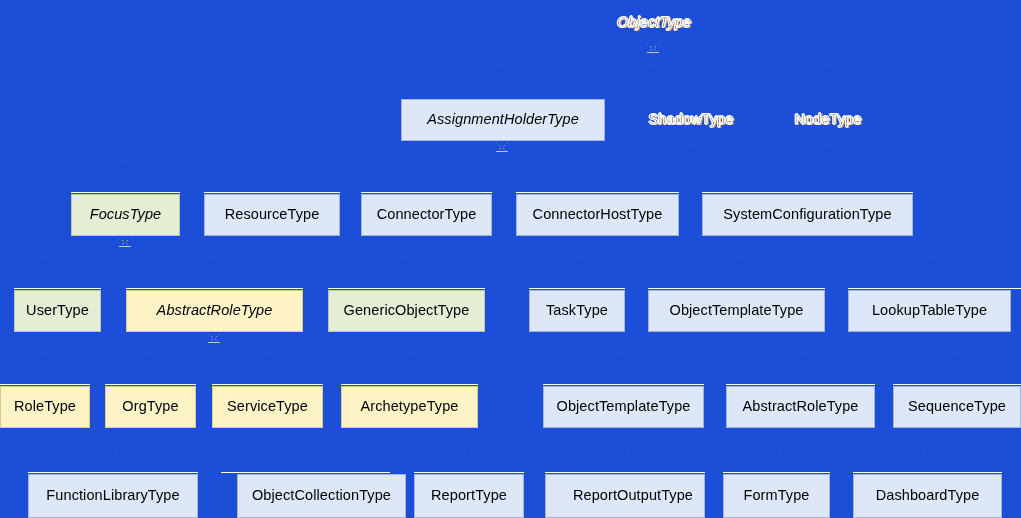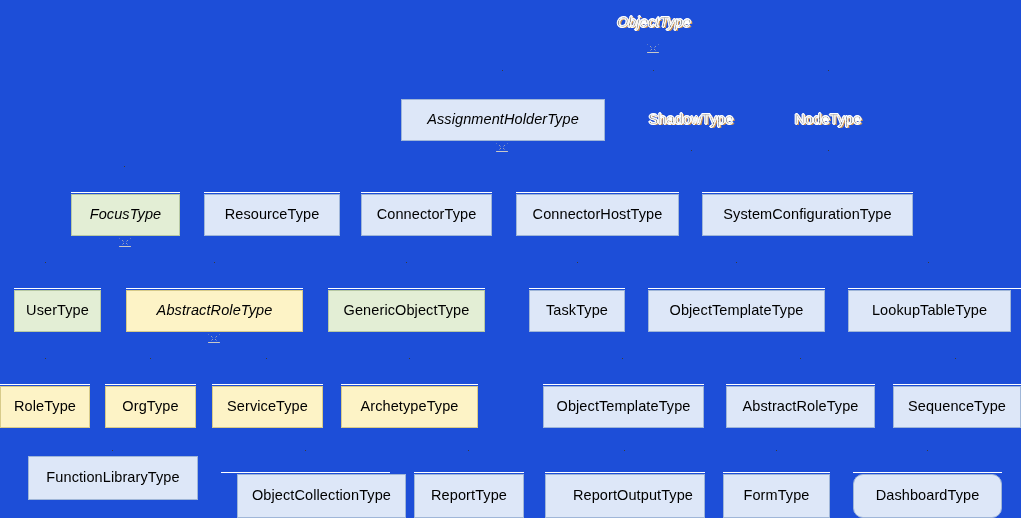--- a/index.html
+++ b/index.html
@@ -206,36 +206,36 @@
     </div>
     <div class="node blue" style="left: 543px; top: 386px; width: 161px; height: 42px;">
       <span class="label">ObjectTemplateType</span>
     </div>
     <div class="node blue" style="left: 726px; top: 386px; width: 149px; height: 42px;">
       <span class="label">AbstractRoleType</span>
     </div>
     <div class="node blue" style="left: 893px; top: 386px; width: 128px; height: 42px;">
       <span class="label">SequenceType</span>
     </div>
-    <div class="node blue" style="left: 28px; top: 456px; width: 170px; height: 44px; align-items: center;">
+    <div class="node blue" style="left: 28px; top: 474px; width: 170px; height: 44px; align-items: center;">
       <span class="label">FunctionLibraryType</span>
     </div>
     <div class="node blue" style="left: 221px; top: 474px; width: 169px; height: 44px; margin-left: 16px;">
       <span class="label">ObjectCollectionType</span>
     </div>
     <div class="node blue" style="left: 414px; top: 474px; width: 110px; height: 44px;">
       <span class="label">ReportType</span>
     </div>
     <div class="node blue" style="left: 545px; top: 474px; width: 160px; height: 44px; padding-left: 16px;">
       <span class="label">ReportOutputType</span>
     </div>
     <div class="node blue" style="left: 723px; top: 474px; width: 107px; height: 44px;">
       <span class="label">FormType</span>
     </div>
-    <div class="node blue" style="left: 853px; top: 474px; width: 149px; height: 44px; border-radius: 10px;">
+    <div class="node blue" style="left: 853px; top: 474px; width: 149px; height: 44px;">
       <span class="label">DashboardType</span>
     </div>
     <div class="tri" style="left: 647px; top: 44px;">
       <div class="base"></div>
     </div>
     <div class="tri" style="left: 496px; top: 143px;">
       <div class="base"></div>
     </div>
     <div class="tri" style="left: 119px; top: 238px;">
       <div class="base"></div>

